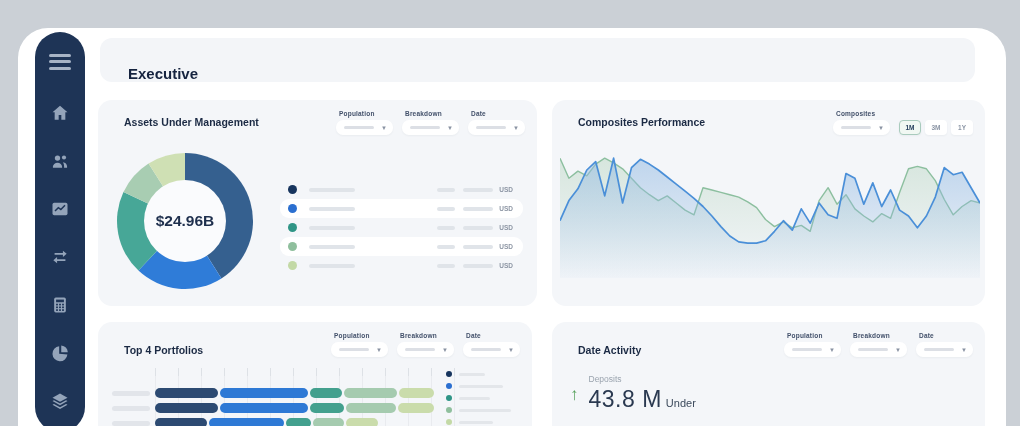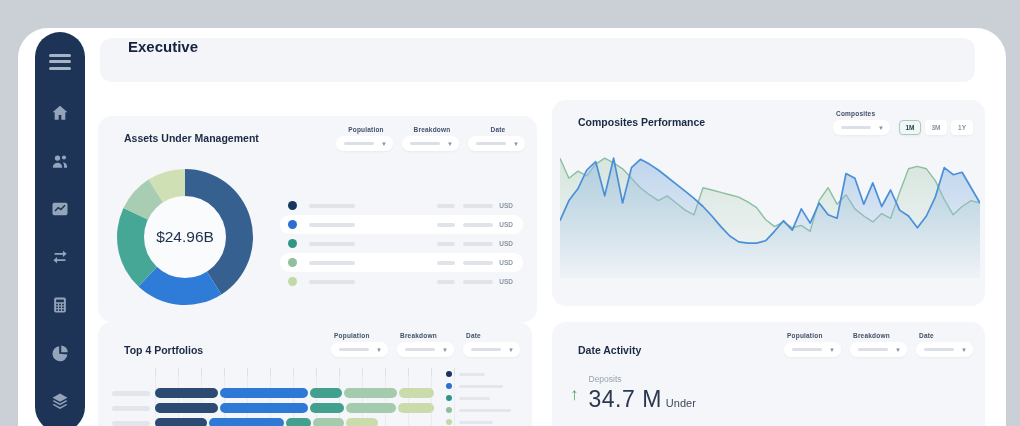--- a/index.html
+++ b/index.html
@@ -14,27 +14,27 @@
              background:#1e3456; border-radius:25px; z-index:5;
              display:flex; flex-direction:column; align-items:center; }
   .sb-menu { margin-top:18px; cursor:pointer; }
   .sb-menu .bar { width:22px; height:3px; background:#a7b4c6; border-radius:2px; margin:3.5px 0; }
   .sb-icons { margin-top:30px; display:flex; flex-direction:column; align-items:center; }
   .sb-icon { width:20px; height:20px; color:#94a4ba; margin-bottom:28px; cursor:pointer; }
   .sb-icon svg { width:20px; height:20px; display:block; }
 
   
   .headerbar { position:absolute; left:100px; top:38px; width:875px; height:44px;
-               background:#f3f5f8; border-radius:12px; display:flex; align-items:flex-start; }
+               background:#f3f5f8; border-radius:12px; display:flex; align-items:flex-end; }
   .headerbar .title { margin-left:28px; font-size:15px; font-weight:bold; color:#15233f; }
 
   
   .card { position:absolute; background:#f4f6f9; border-radius:14px; }
   .card-title { position:absolute; left:26px; top:16px; font-size:10.5px; font-weight:bold; color:#1b2a44; }
-  #card-aum { left:98px; top:116px; width:439px; height:206px;text-align:center; }
+  #card-aum { left:98px; top:100px; width:439px; height:206px; }
   #card-composite { left:552px; top:100px; width:433px; height:206px; }
   #card-top10 { left:98px; top:322px; width:434px; height:190px; }
   #card-cash { left:552px; top:322px; width:433px; height:190px; }
 
   
   .filters { position:absolute; top:10px; right:12px; display:flex; gap:9px; }
   .filter { display:flex; flex-direction:column; }
   .filter-label { font-size:6.5px; font-weight:bold; color:#42506a; margin:0 0 3px 3px; letter-spacing:0.2px; }
   .select { width:57px; height:15px; background:#ffffff; border-radius:7px;
             display:flex; align-items:center; justify-content:space-between;
@@ -47,21 +47,21 @@
   .range-btn { width:22px; height:15px; border-radius:4px; background:#ffffff;
                font-size:6.5px; font-weight:bold; color:#8b95a5; border:1px solid transparent;
                display:flex; align-items:center; justify-content:center; cursor:pointer;
                box-shadow:0 1px 2px rgba(30,50,80,0.05); }
   .range-btn.selected { background:#f1f8f3; border-color:#a9cbbd; color:#27405e; }
 
   
   #donut-wrap { position:absolute; left:16px; top:50px; width:142px; height:142px; }
   #donut-center { position:absolute; left:0; top:0; width:142px; height:142px;
                   display:flex; align-items:center; justify-content:center;
-                  font-size:15.5px; font-weight:normal; color:#1e2f4d; pointer-events:none; }
+                  font-size:15.5px; font-weight:bold; color:#1e2f4d; pointer-events:none; }
   #aum-legend { position:absolute; left:182px; top:80px; right:14px; }
   .leg-row { height:19px; display:flex; align-items:center; padding:0 10px 0 8px; border-radius:9px; }
   .leg-row.striped { background:#ffffff; }
   .leg-dot { width:9px; height:9px; border-radius:50%; flex:0 0 9px; }
   .leg-skel { width:46px; height:4px; background:#e0e4e9; border-radius:2px; margin-left:12px; }
   .leg-spacer { flex:1; }
   .leg-bar-s { width:18px; height:4px; background:#e0e4e9; border-radius:2px; margin-right:8px; }
   .leg-bar-m { width:30px; height:4px; background:#e0e4e9; border-radius:2px; margin-right:6px; }
   .leg-unit { font-size:6.5px; font-weight:bold; color:#8d96a4; }
 
@@ -411,18 +411,18 @@
           <span class="dash"></span>
           <span class="caret">▼</span>
         </div>
       </div>
     </div>
   <div class="cash-metric">
     <div class="cash-arrow">↑</div>
     <div>
       <div class="cash-label">Deposits</div>
       <div class="cash-value-row">
-        <span class="cash-value">34.7 M</span>
+        <span class="cash-value">43.8 M</span>
         <span class="cash-unit">Under</span>
       </div>
     </div>
   </div>
 </div>
 
 </body></html>

